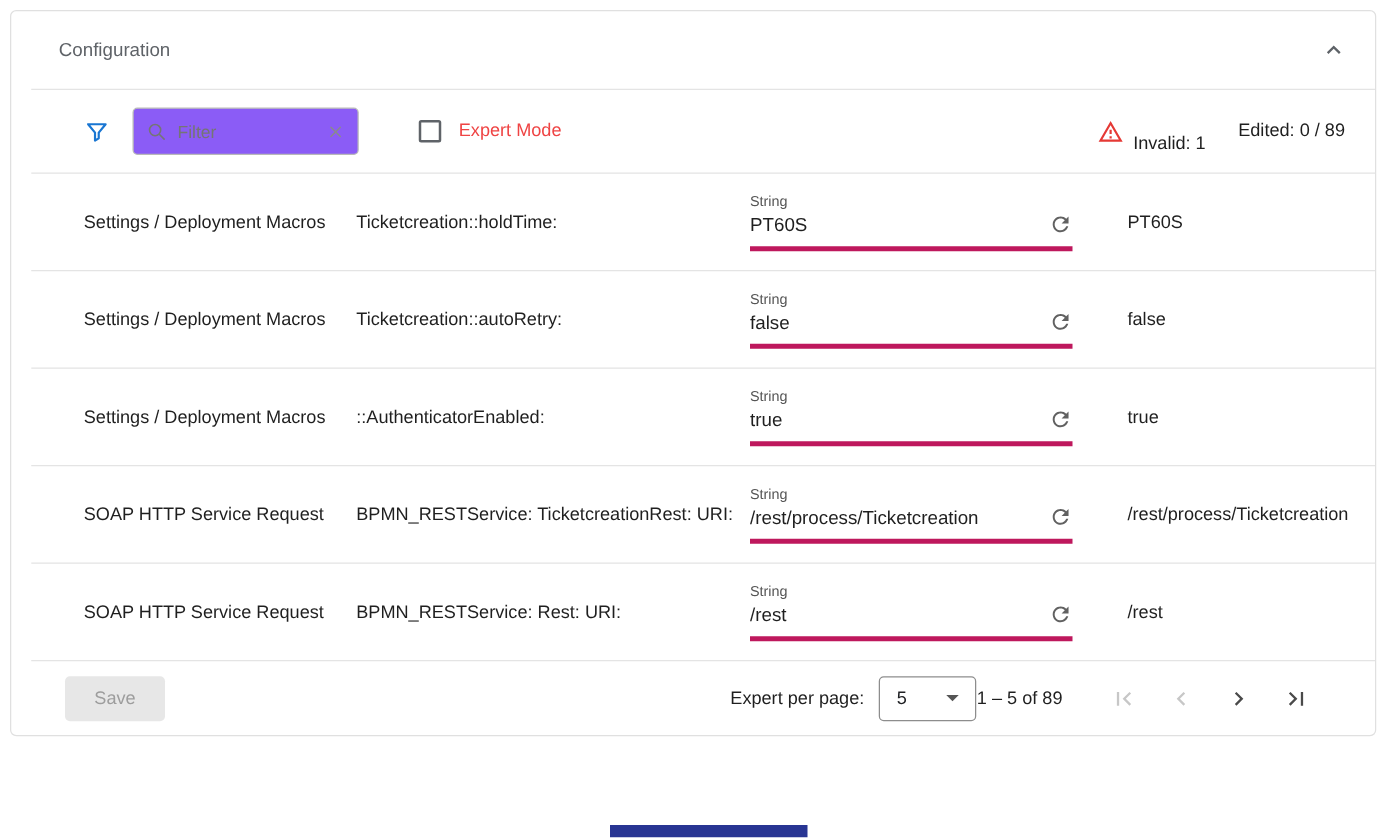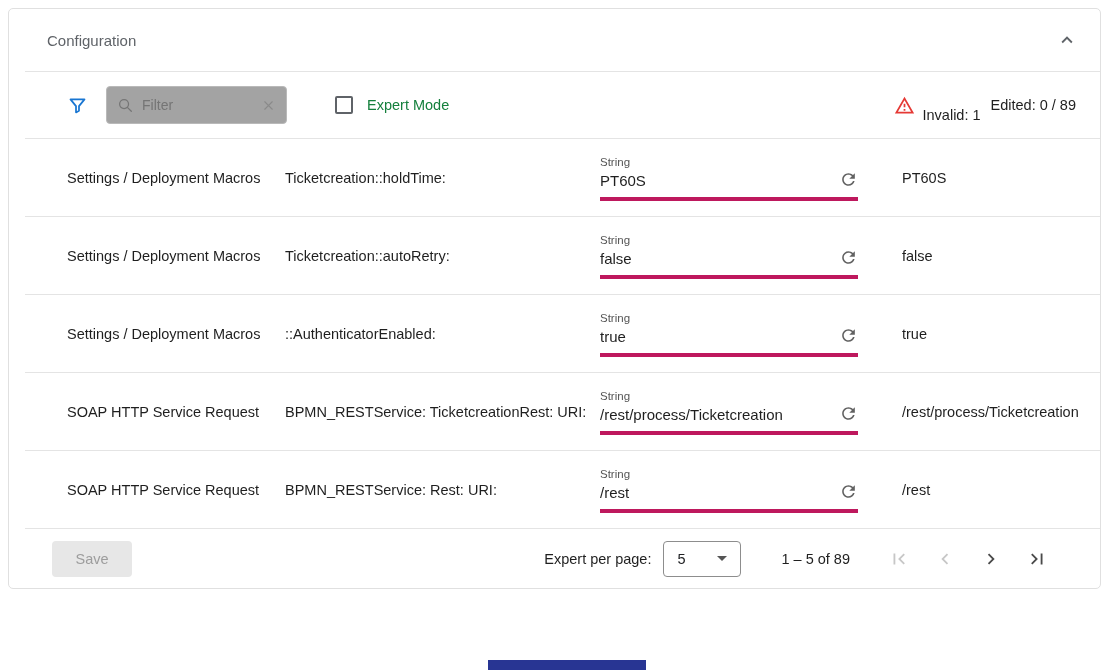--- a/index.html
+++ b/index.html
@@ -17,38 +17,38 @@
   .card-header .spacer { flex: 1; }
   .icon-btn { display: inline-flex; align-items: center; justify-content: center; cursor: pointer; }
 
   .divider { height: 1px; background: #e4e4e4; }
 
   
   .toolbar { height: 66px; display: flex; align-items: center; padding: 0 24px 0 42px; }
   .filter-box {
     display: flex; align-items: center; width: 181px; height: 38px;
     border: 1px solid #b9b9b9; border-radius: 4px; margin-left: 18px; padding: 0 10px;
-    background: #a3a3a3;
+    background: #8b5cf6;
   }
   .filter-box input {
     border: none; outline: none; flex: 1; min-width: 0; font-size: 14px;
     font-family: inherit; color: #202124; margin-left: 8px; background: transparent;
   }
   .filter-box input::placeholder { color: #757575; }
   .expert { display: flex; align-items: center; margin-left: 48px; cursor: default; }
   .checkbox {
     width: 18px; height: 18px; border: 2px solid #5f6368; border-radius: 2px;
     display: inline-block; background: #fff; cursor: pointer;
   }
-  .expert-label { font-size: 14.5px; margin-left: 14px; color: #15803d; }
+  .expert-label { font-size: 14.5px; margin-left: 14px; color: #ef4444; }
   .toolbar .spacer { flex: 1; }
   .status { display: flex; align-items: center; }
   .status-text { font-size: 14.5px; color: #1f1f1f; }
   .invalid-text { margin-left: 8px; margin-top: 20px; }
-  .edited-text { margin-left: 10px; }
+  .edited-text { margin-left: 26px; }
 
   
   .table { padding: 0; }
   .trow {
     display: grid; grid-template-columns: 218px 315px 302px 1fr;
     padding-left: 42px; padding-right: 26px; align-items: center;
   }
   .thead { height: 49px; border-top: 1px solid #e4e4e4; }
   .thead .th { font-size: 14.5px; font-weight: 700; color: #1f1f1f; }
   .drow { height: 78px; border-top: 1px solid #e4e4e4; }
@@ -77,21 +77,21 @@
   .pager-label { font-size: 14.5px; color: #1f1f1f; }
   .pagesize-select {
     width: 78px; height: 36px; border: 1px solid #8d8d8d; border-radius: 4px;
     display: flex; align-items: center; justify-content: space-between;
     padding: 0 13px; margin-left: 12px; cursor: pointer; font-size: 14.5px;
   }
   .caret-down {
     width: 0; height: 0; border-left: 5px solid transparent;
     border-right: 5px solid transparent; border-top: 5px solid #555;
   }
-  .range-label { font-size: 14.5px; margin-left: 40px; color: #1f1f1f; }
+  .range-label { font-size: 14.5px; color: #1f1f1f; }
   .nav-icons { display: flex; align-items: center; margin-left: 26px; }
   .nav-btn { padding: 8px 12px; display: inline-flex; cursor: pointer; }
 
   .bottom-bar {
     position: absolute; bottom: 0; left: 488px; width: 158px; height: 10px;
     background: #283593;
   }
 </style>
 </head>
 <body>

